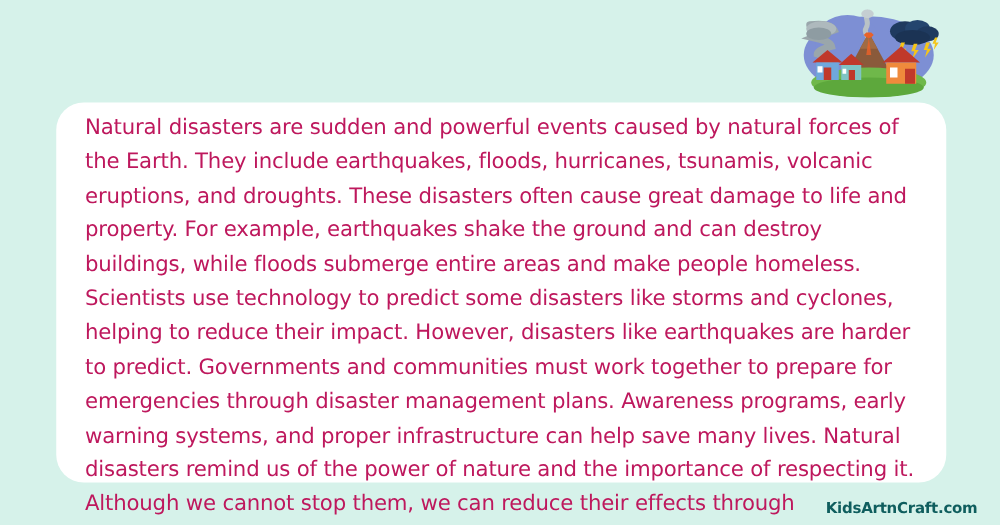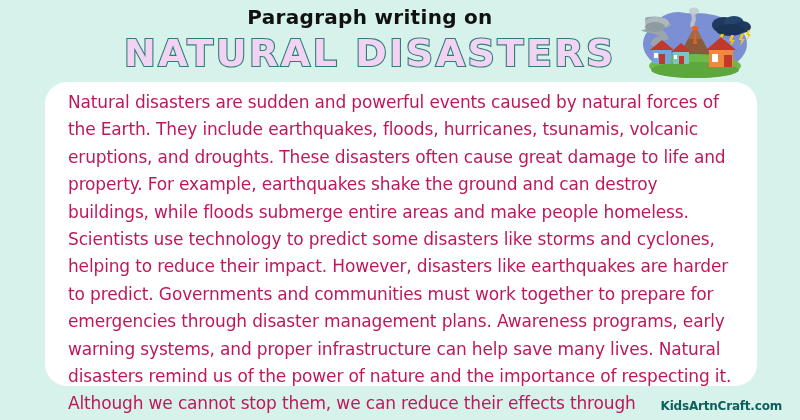--- a/index.html
+++ b/index.html
@@ -91,24 +91,20 @@
     color:#0f5e5e;
     letter-spacing:-0.2px;
     white-space:nowrap;
   }
 </style>
 </head>
 <body>
 
 <div class="header">
 
-  <div class="title-block">
-    <div class="subtitle">Paragraph writing on</div>
-    <div class="main-title">NATURAL DISASTERS</div>
-  </div>
 
   <div class="illustration">
     <svg viewBox="0 0 114 72" xmlns="http://www.w3.org/2000/svg">
 
       <ellipse cx="57" cy="38" rx="52" ry="31" fill="#7d8fd4"></ellipse>
       <ellipse cx="40" cy="28" rx="26" ry="22" fill="#7d8fd4"></ellipse>
 
       <path d="M56 4 C53 9 58 11 55 16 C52 21 58 22 56 26" stroke="#b9c2c6" stroke-width="4" fill="none" stroke-linecap="round"></path>
       <ellipse cx="56" cy="5" rx="5" ry="3.5" fill="#c5ced2"></ellipse>
 

